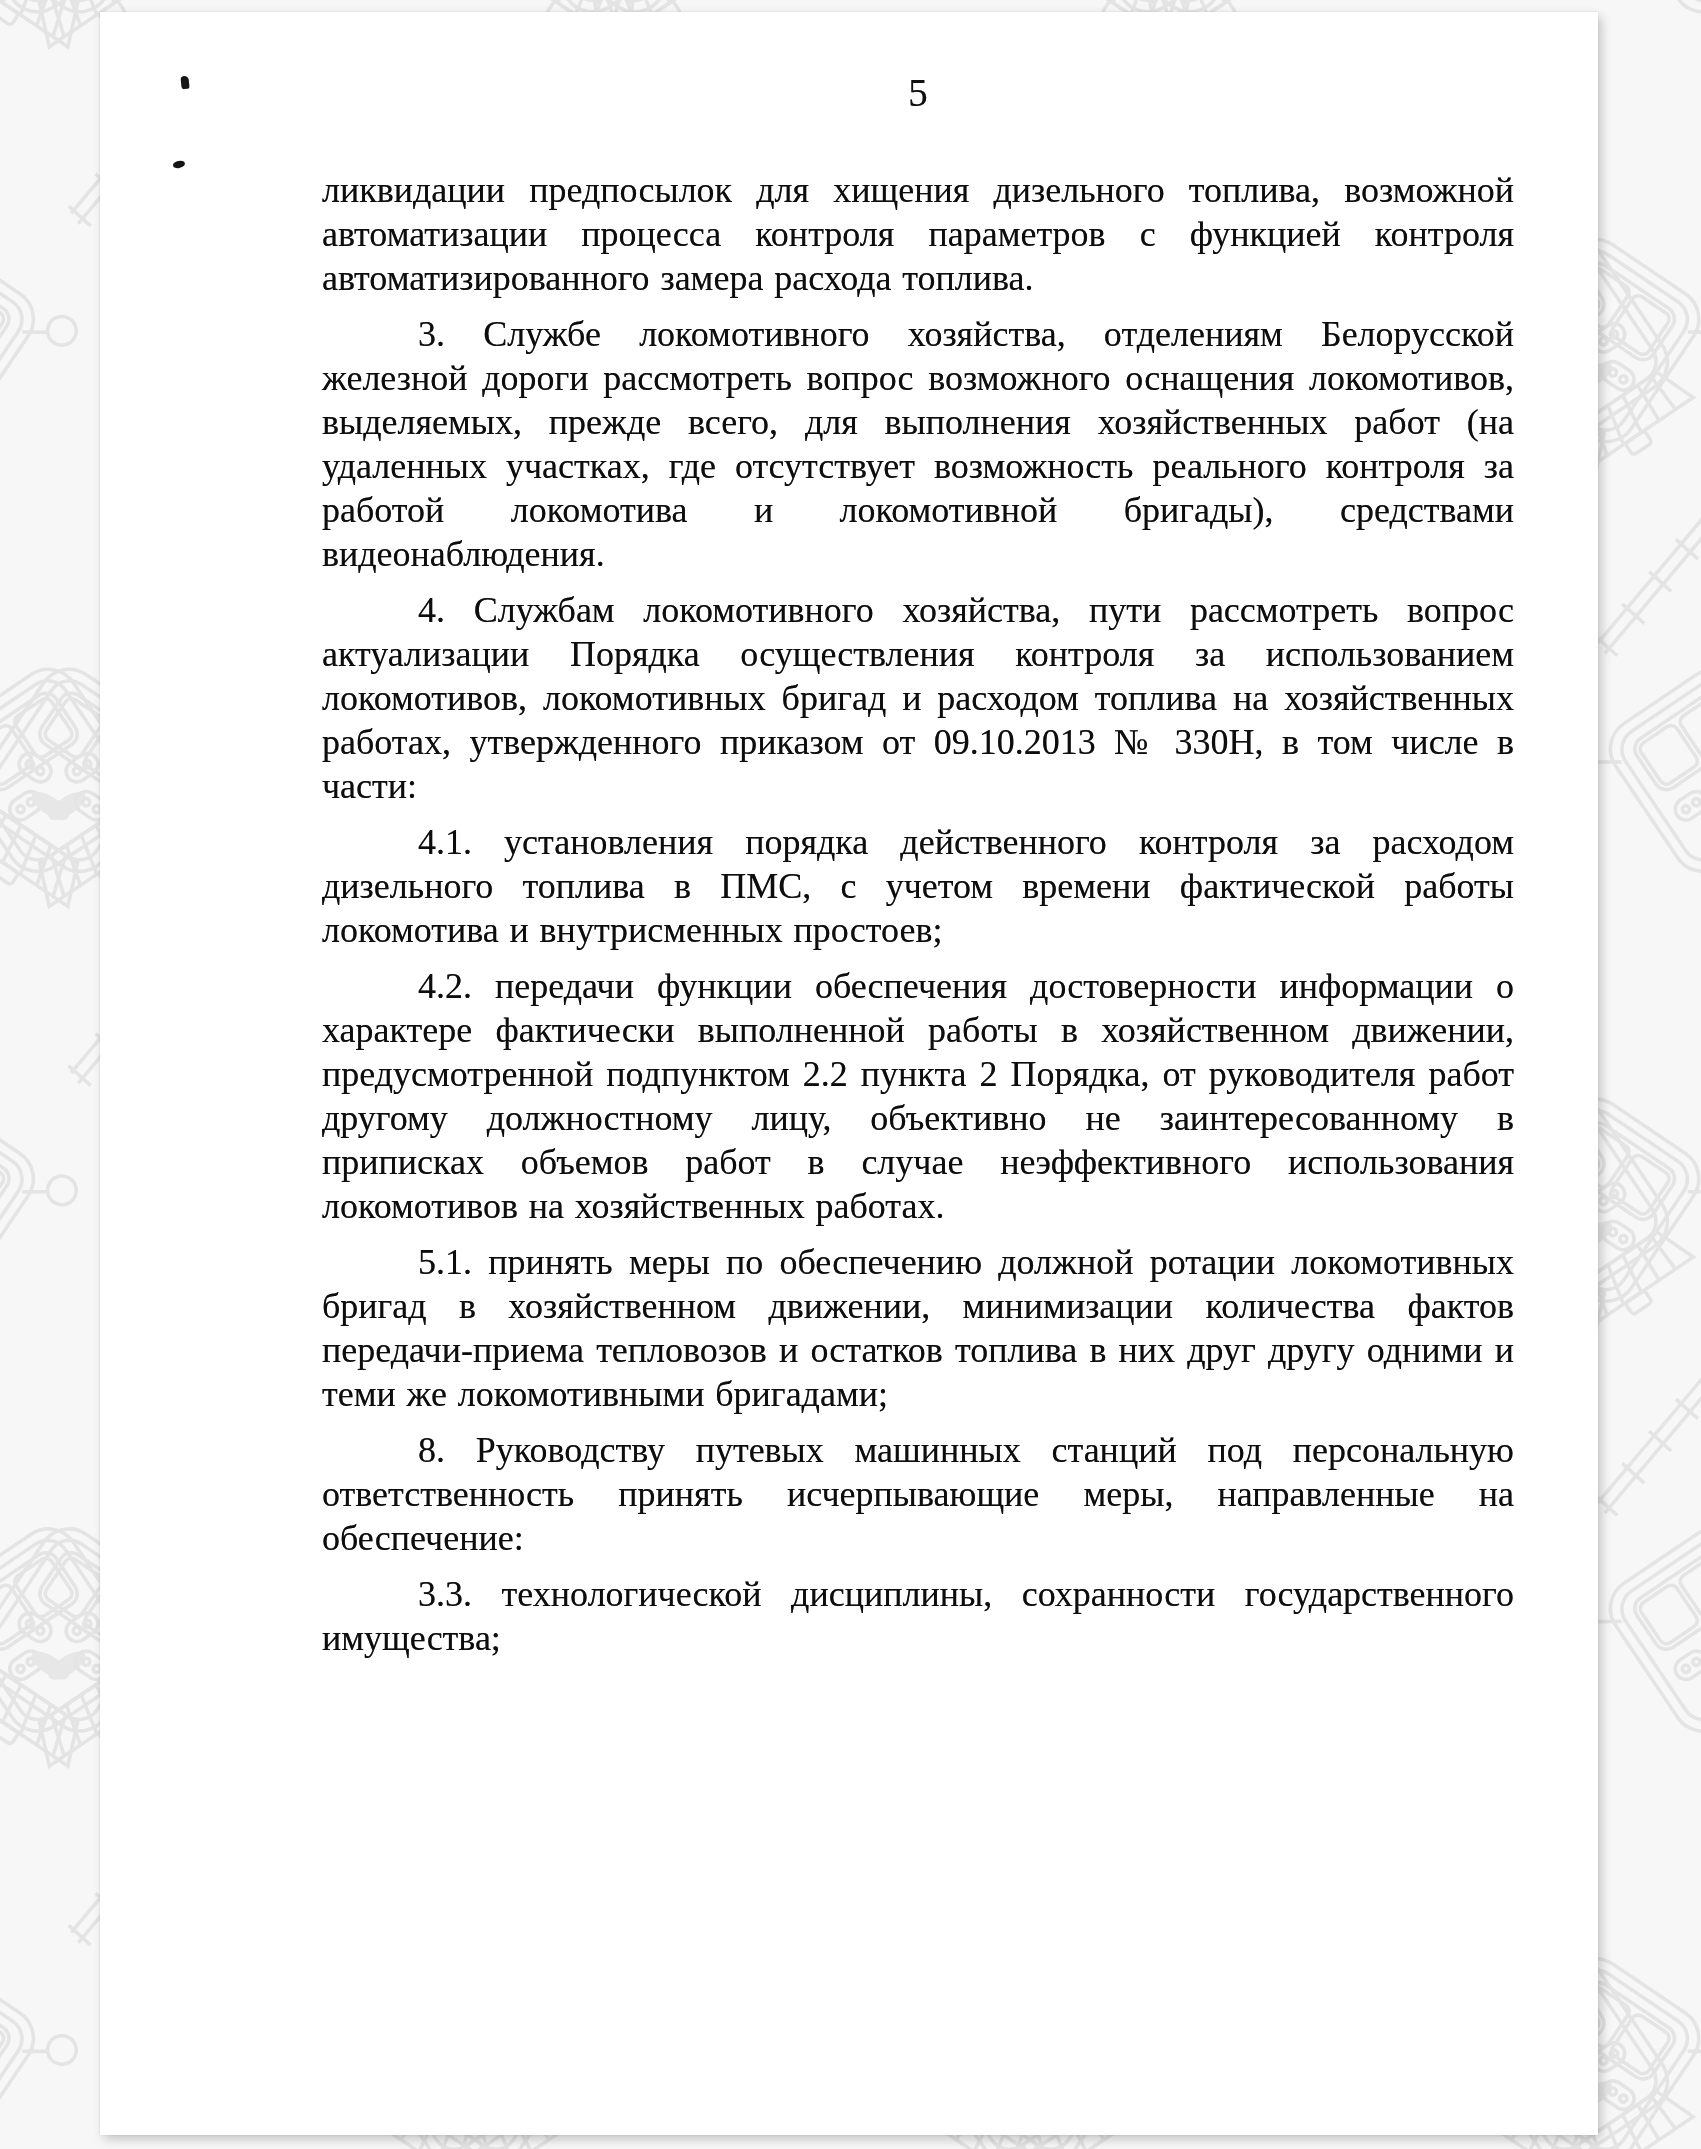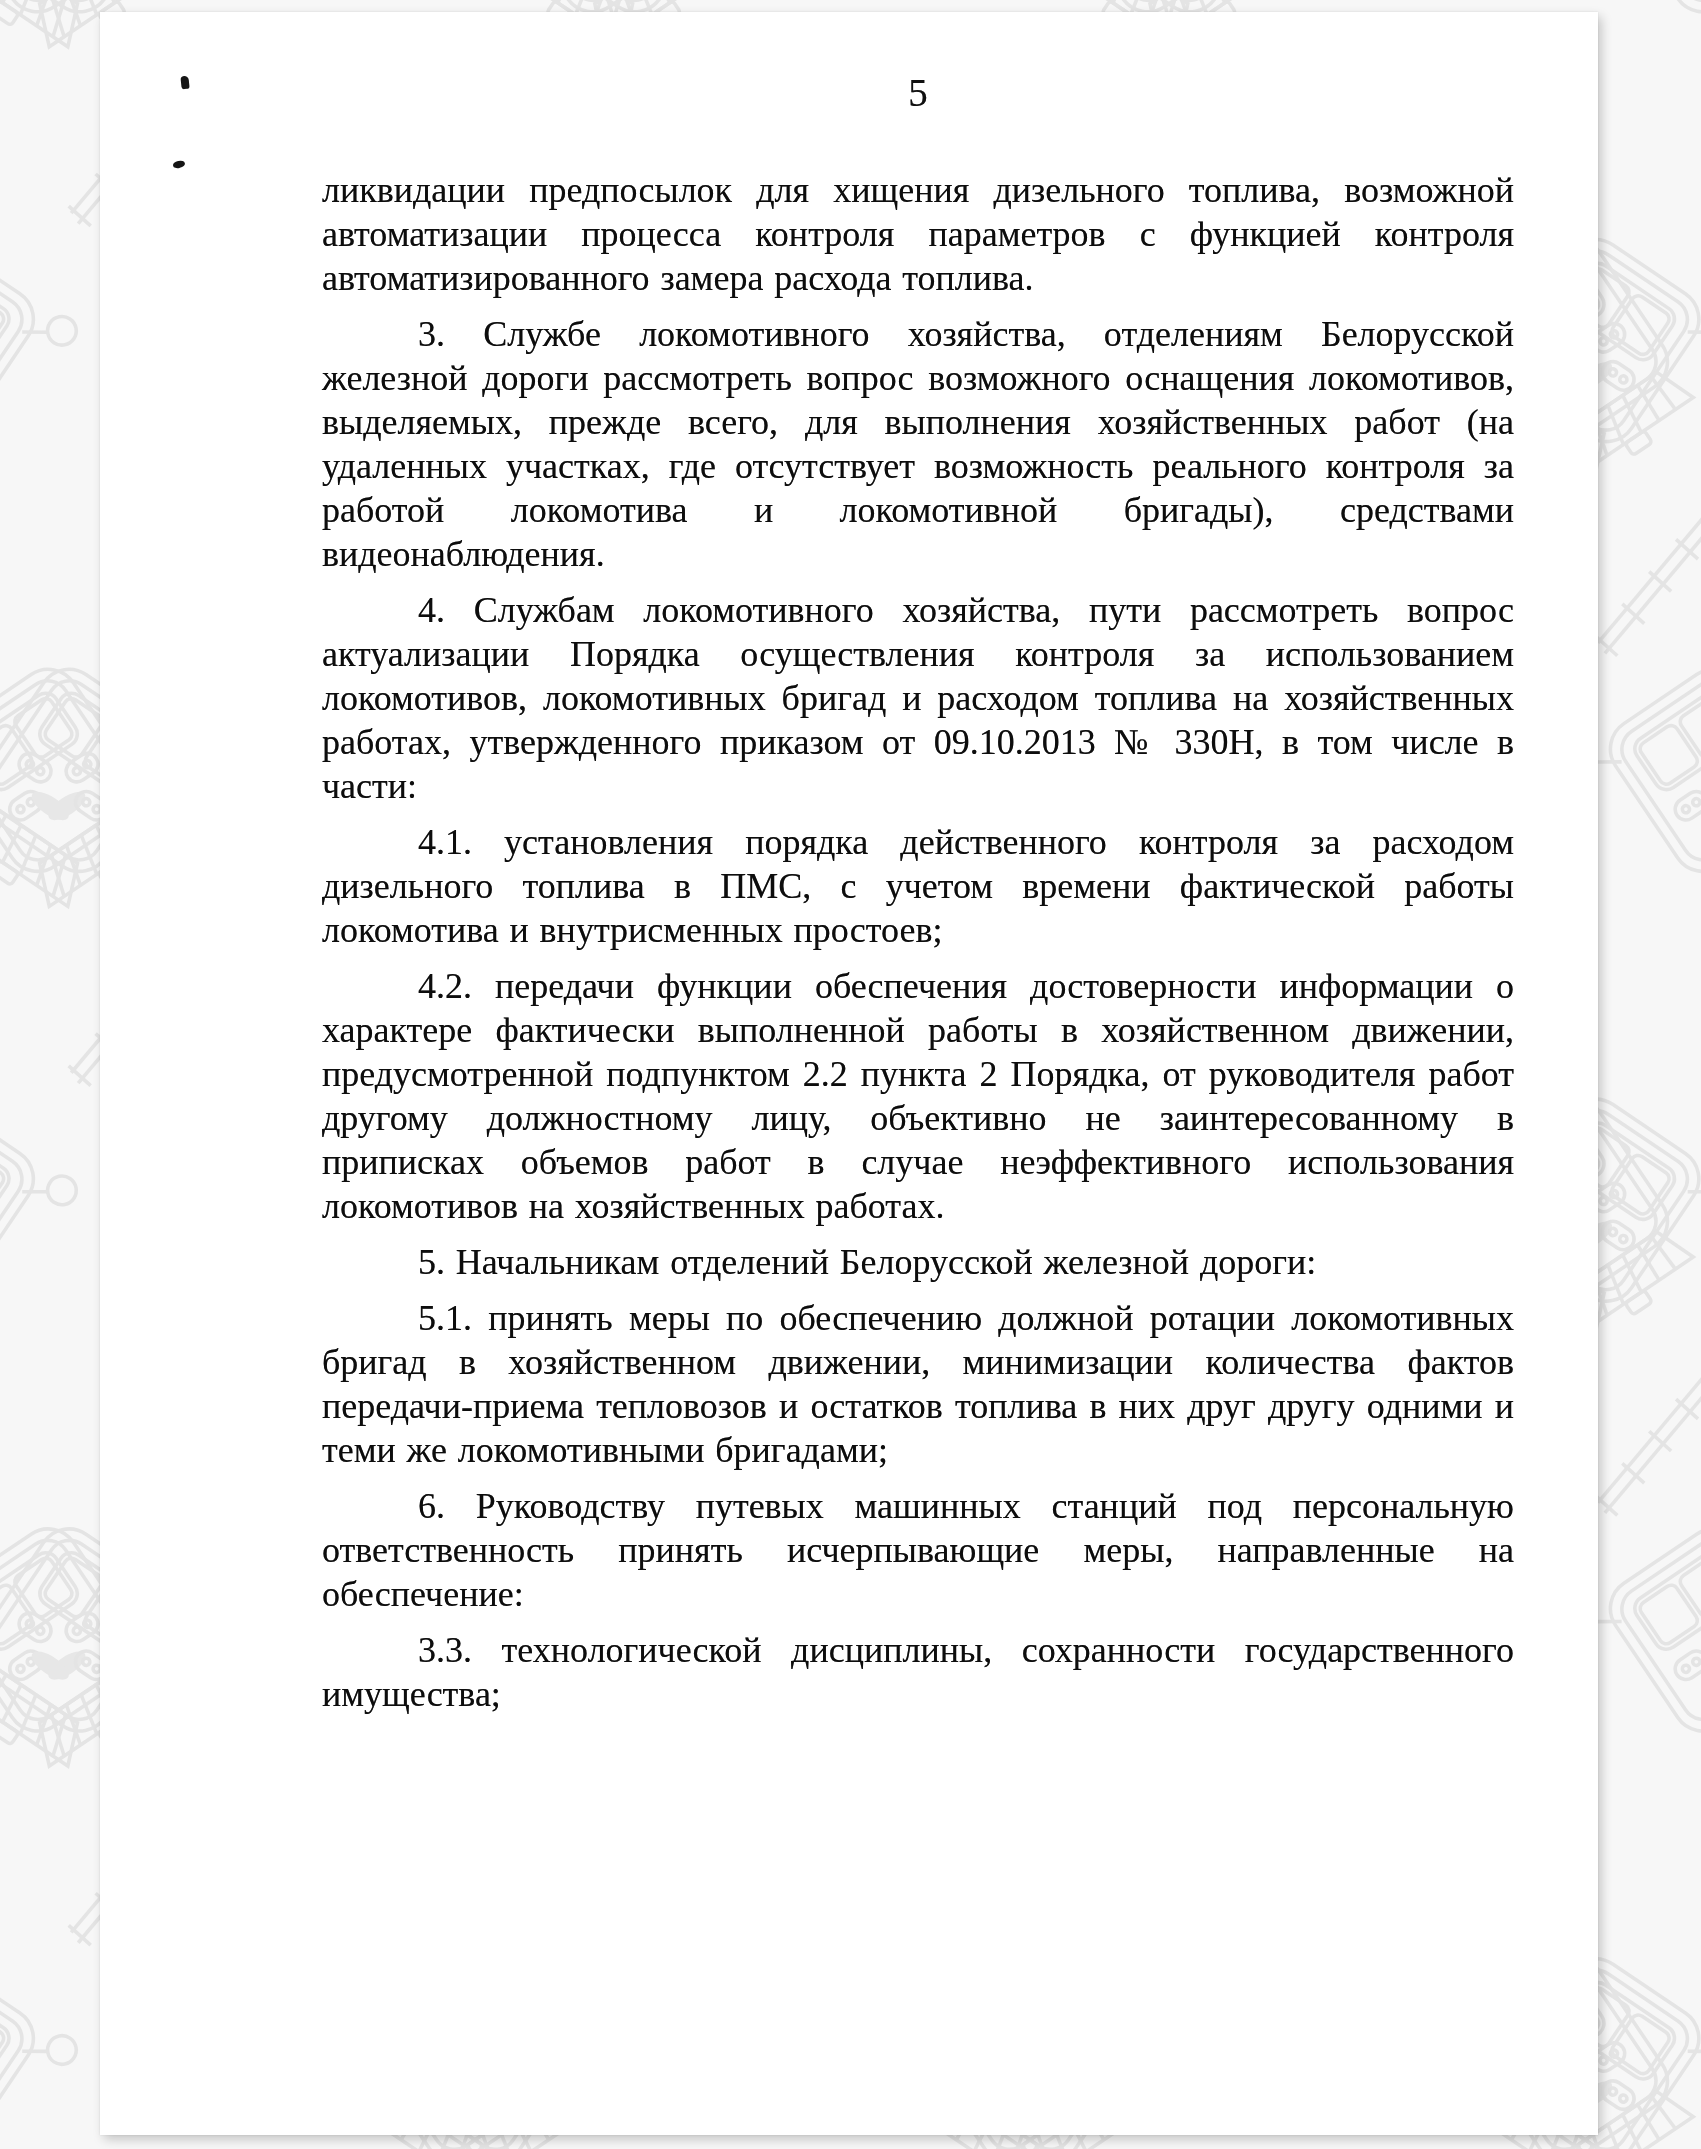--- a/index.html
+++ b/index.html
@@ -176,20 +176,19 @@
     <div class="speck speck2"></div>
 
     <div class="content">
       <div class="page-number">5</div>
 
       <p class="para">ликвидации предпосылок для хищения дизельного топлива, возможной автоматизации процесса контроля параметров с функцией контроля автоматизированного замера расхода топлива.</p>
       <p class="para indent">3. Службе локомотивного хозяйства, отделениям Белорусской железной дороги рассмотреть вопрос возможного оснащения локомотивов, выделяемых, прежде всего, для выполнения хозяйственных работ (на удаленных участках, где отсутствует возможность реального контроля за работой локомотива и локомотивной бригады), средствами видеонаблюдения.</p>
       <p class="para indent">4. Службам локомотивного хозяйства, пути рассмотреть вопрос актуализации Порядка осуществления контроля за использованием локомотивов, локомотивных бригад и расходом топлива на хозяйственных работах, утвержденного приказом от 09.10.2013 № 330Н, в том числе в части:</p>
       <p class="para indent">4.1. установления порядка действенного контроля за расходом дизельного топлива в ПМС, с учетом времени фактической работы локомотива и внутрисменных простоев;</p>
       <p class="para indent">4.2. передачи функции обеспечения достоверности информации о характере фактически выполненной работы в хозяйственном движении, предусмотренной подпунктом 2.2 пункта 2 Порядка, от руководителя работ другому должностному лицу, объективно не заинтересованному в приписках объемов работ в случае неэффективного использования локомотивов на хозяйственных работах.</p>
-      <p class="para indent">5. Начальникам отделений Белорусской железной дороги:</p>
       <p class="para indent">5.1. принять меры по обеспечению должной ротации локомотивных бригад в хозяйственном движении, минимизации количества фактов передачи-приема тепловозов и остатков топлива в них друг другу одними и теми же локомотивными бригадами;</p>
-      <p class="para indent">6. Руководству путевых машинных станций под персональную ответственность принять исчерпывающие меры, направленные на обеспечение:</p>
+      <p class="para indent">8. Руководству путевых машинных станций под персональную ответственность принять исчерпывающие меры, направленные на обеспечение:</p>
       <p class="para indent">3.3. технологической дисциплины, сохранности государственного имущества;</p>
     </div>
   </div>
 </div>
 
 
 </body></html>

